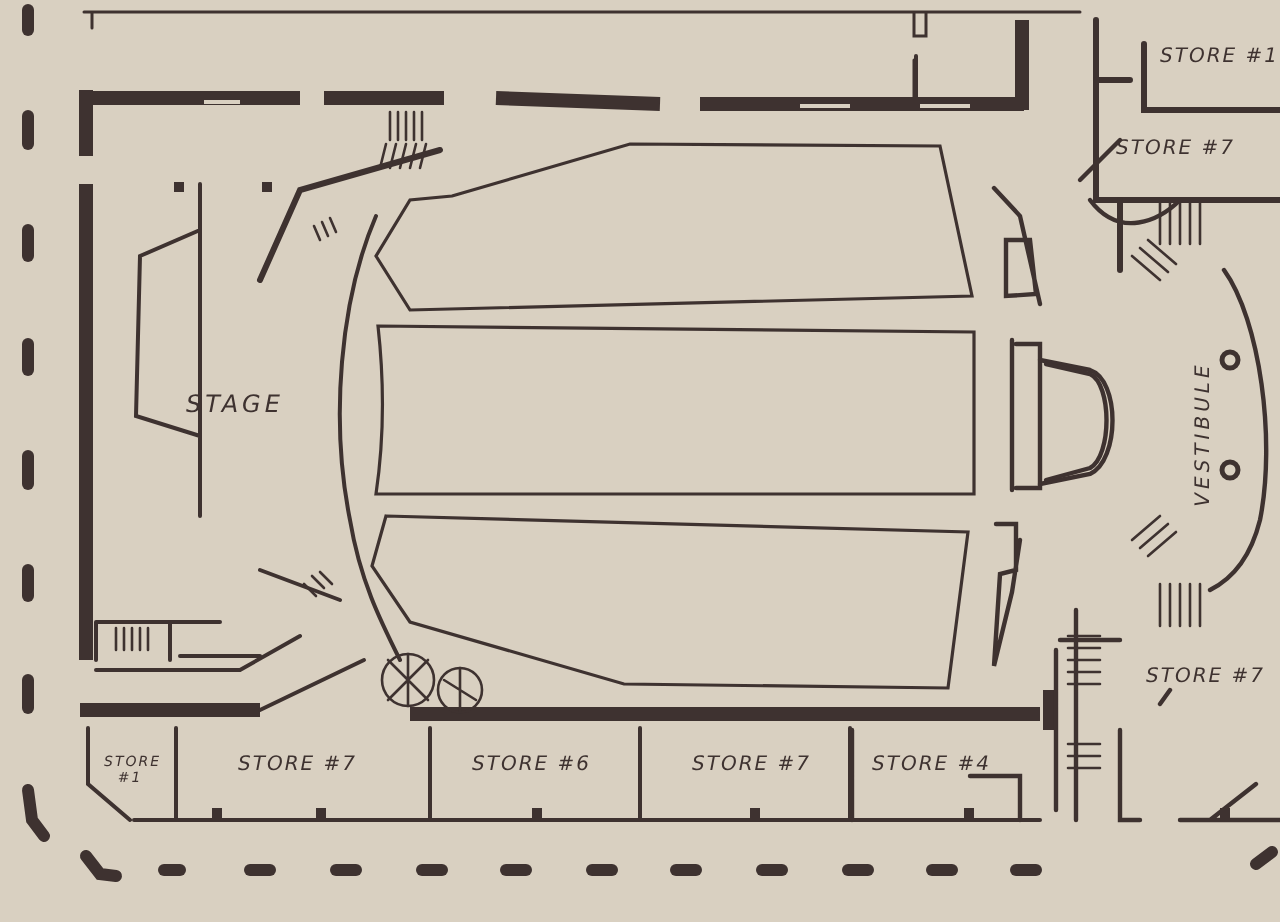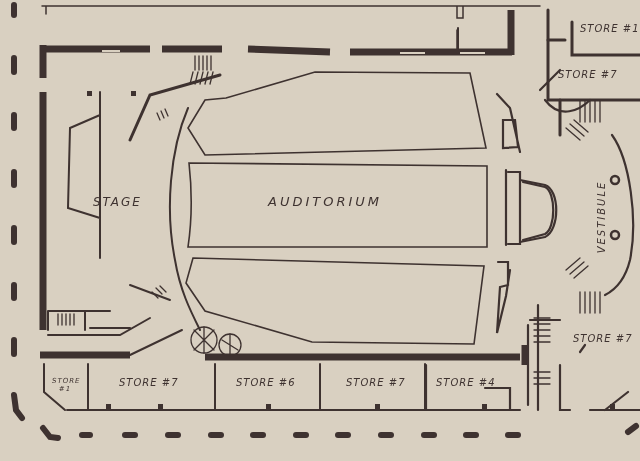--- a/index.html
+++ b/index.html
@@ -159,21 +159,20 @@
     </g>
 
     <g stroke="#d9d0c1" stroke-width="2">
       <line x1="102" y1="51" x2="120" y2="51"></line>
       <line x1="400" y1="53" x2="425" y2="53"></line>
       <line x1="460" y1="53" x2="485" y2="53"></line>
     </g>
   </svg>
 
   <div class="lbl lbl-stage">STAGE</div>
-  <div class="lbl lbl-aud">AUDITORIUM</div>
   <div class="lbl lbl-vest">VESTIBULE</div>
   <div class="lbl lbl-s1">STORE #1</div>
   <div class="lbl lbl-s2">STORE #7</div>
   <div class="lbl lbl-s3">STORE #7</div>
   <div class="lbl lbl-s4">STORE #4</div>
   <div class="lbl lbl-s5">STORE #7</div>
   <div class="lbl lbl-s6">STORE #6</div>
   <div class="lbl lbl-s7">STORE #7</div>
   <div class="lbl lbl-s8">STORE #1</div>
 </div>

